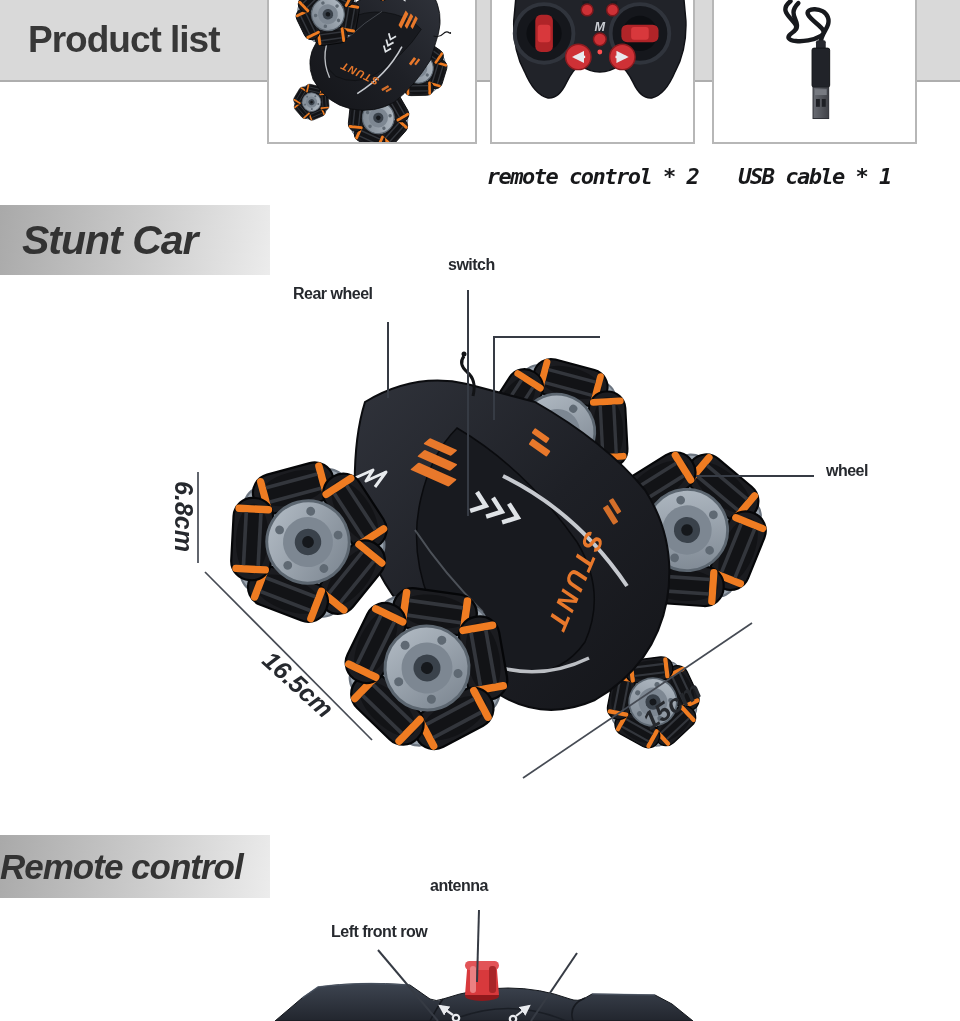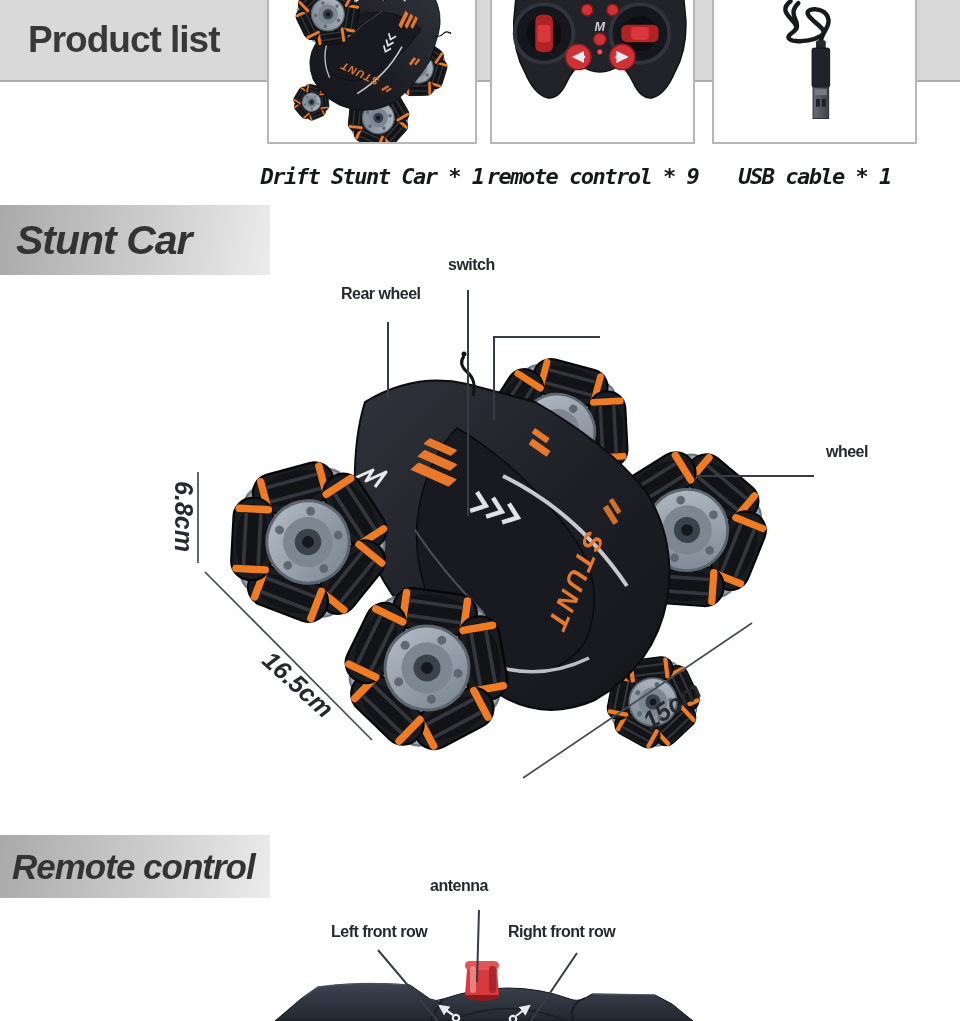--- a/index.html
+++ b/index.html
@@ -20,32 +20,32 @@
   #cap1{left:247px;width:250px;}
   #cap2{left:477px;width:231px;}
   #cap3{left:694px;width:241px;text-align:center;}
 
   
   .band{position:absolute;left:0;width:270px;display:flex;align-items:center;
         background:linear-gradient(100deg,#a9a9a9 0%,#cdcdcd 55%,#ececec 100%);}
   #band-stunt{top:205px;height:70px;}
   #band-remote{top:835px;height:63px;}
   .band .band-title{font-style:italic;font-weight:900;color:#333;letter-spacing:-1px;}
-  #band-stunt .band-title{padding-left:16px;font-size:41px;}
-  #band-remote .band-title{padding-left:12px;font-size:35px;}
+  #band-stunt .band-title{padding-left:22px;font-size:41px;}
+  #band-remote .band-title{font-size:35px;}
 
   
   .label{position:absolute;font-weight:700;font-size:16px;color:var(--label-text,#26292e);
          white-space:nowrap;z-index:6;letter-spacing:-0.5px;}
   .dim{position:absolute;font-style:italic;font-weight:700;font-size:25px;color:var(--label-text,#26292e);
        white-space:nowrap;z-index:6;text-align:center;}
   #lbl-switch{left:448px;top:256px;}
-  #lbl-rear-wheel{left:293px;top:285px;margin-left:48px;}
+  #lbl-rear-wheel{left:293px;top:285px;}
   #lbl-usb{left:608px;top:320px;}
-  #lbl-wheel{left:826px;top:443px;}
+  #lbl-wheel{left:826px;top:462px;}
   #lbl-antenna{left:430px;top:877px;}
   #lbl-left-front{left:287px;top:923px;margin-left:44px;}
   #lbl-right-front{left:508px;top:923px;}
   #dim-h{left:137px;top:502px;width:92px;transform:rotate(90deg);}
   #dim-l{left:243px;top:670px;width:110px;transform:rotate(42deg);}
   #dim-w{left:631px;top:691px;width:82px;transform:rotate(-34deg);}
 
   #car-svg{position:absolute;left:205px;top:350px;z-index:1;}
   #remote-svg{position:absolute;left:260px;top:950px;z-index:1;}
   #lines-svg{position:absolute;left:0;top:0;z-index:4;pointer-events:none;}
@@ -193,22 +193,21 @@
       </g>
       <rect x="104" y="78" width="10" height="10" rx="2" fill="#26282e"></rect>
       <rect x="100" y="86" width="18" height="40" rx="2" fill="#212329" stroke="#101216"></rect>
       <rect x="101" y="126" width="16" height="32" fill="url(#metalG)" stroke="#2b2d33"></rect>
       <rect x="103" y="128" width="12" height="6" fill="#777a81"></rect>
       <rect x="104" y="138" width="4" height="8" fill="#1e2025"></rect>
       <rect x="110" y="138" width="4" height="8" fill="#1e2025"></rect>
     </svg>
   </div>
 
-  <div class="caption" id="cap1">Drift Stunt Car * 1</div>
-  <div class="caption" id="cap2">remote control * 9</div>
+  <div class="caption" id="cap2">remote control * 2</div>
   <div class="caption" id="cap3">USB cable * 1</div>
 
   <div class="band" id="band-stunt">
     <div class="band-title">Stunt Car</div>
   </div>
 
   <svg id="car-svg" width="600" height="430" viewBox="0 0 600 430">
     <use href="#carArt"></use>
   </svg>
 
@@ -256,15 +255,14 @@
   </svg>
 
   <div class="label" id="lbl-switch">switch</div>
   <div class="label" id="lbl-rear-wheel">Rear wheel</div>
   <div class="label" id="lbl-wheel">wheel</div>
   <div class="dim" id="dim-h">6.8cm</div>
   <div class="dim" id="dim-l">16.5cm</div>
   <div class="dim" id="dim-w">15cm</div>
   <div class="label" id="lbl-antenna">antenna</div>
   <div class="label" id="lbl-left-front">Left front row</div>
-  <div class="label" id="lbl-right-front">Right front row</div>
 
 </div>
 
 </body></html>

